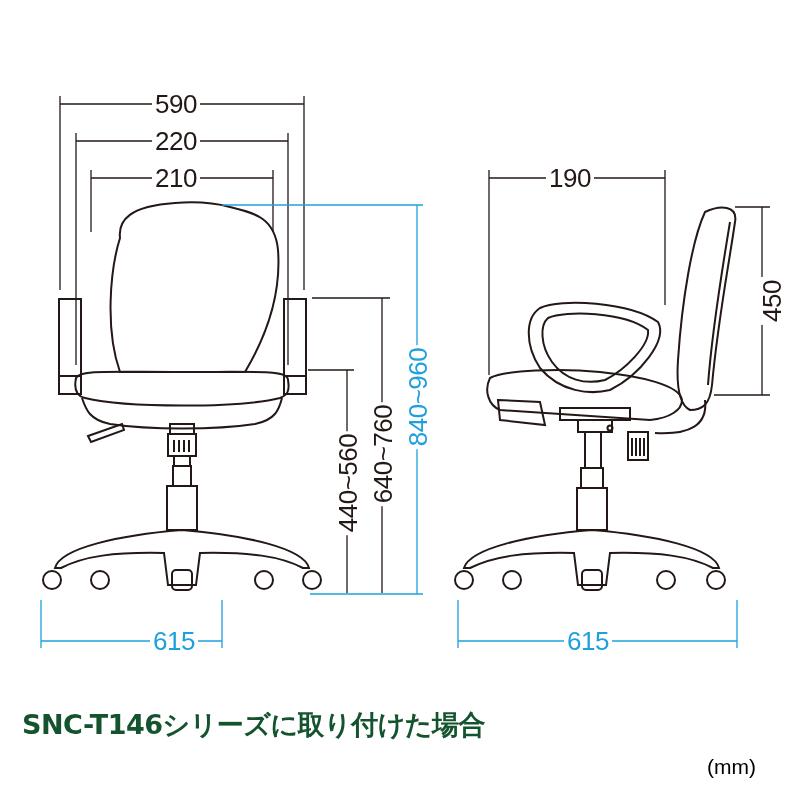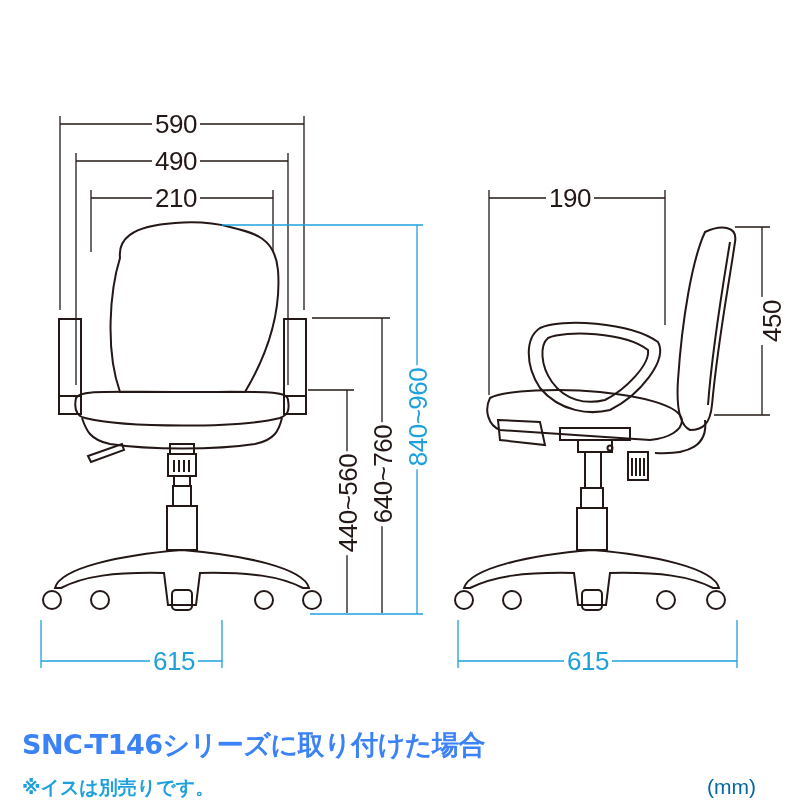--- a/index.html
+++ b/index.html
@@ -1,24 +1,24 @@
 <!DOCTYPE html>
 <html><head>
 <meta charset="utf-8">
 <style>
   html, body { margin:0; padding:0; background:#ffffff; }
   body { width:800px; height:800px; position:relative; overflow:hidden; font-family:"Liberation Sans", "DejaVu Sans", sans-serif; }
-  #stage { position:absolute; left:0; top:0; width:800px; height:564px;margin-top:20px; }
+  #stage { position:absolute; left:0; top:0; width:800px; height:564px; }
   .dim { position:absolute; font-family:"Liberation Sans", sans-serif; font-size:26px; line-height:26px; background:#fff; padding:0 3px; letter-spacing:-0.5px; }
   .dim.black { color:#231815; }
   .dim.blue { color:#1ea0dc; }
   .vert { transform:rotate(-90deg); transform-origin:center center; white-space:nowrap; }
-  .caption-title { position:absolute; left:22px; top:707px; font-size:27px; font-weight:bold; color:#3b82f6; font-family:"DejaVu Sans", sans-serif; letter-spacing:-0.5px; }
+  .caption-title { position:absolute; left:22px; top:707px; font-size:27px; font-weight:bold; color:#14532d; font-family:"DejaVu Sans", sans-serif; letter-spacing:-0.5px; }
   .caption-note { position:absolute; left:22px; top:755px; font-size:19px; font-weight:bold; color:#1ea0dc; font-family:"DejaVu Sans", sans-serif; }
-  .unit { position:absolute; left:707px; top:755px; font-size:21px; color:#0369a1; font-family:"Liberation Sans", sans-serif; }
+  .unit { position:absolute; left:707px; top:755px; font-size:21px; color:#000000; font-family:"Liberation Sans", sans-serif; }
 </style>
 </head>
 <body>
 
 <div id="stage">
   <svg width="800" height="800" viewBox="0 0 800 800" xmlns="http://www.w3.org/2000/svg">
     <g fill="none" stroke="#231815" stroke-width="1.3">
 
       <g>
         <line x1="60" y1="104" x2="304" y2="104"></line>
@@ -125,27 +125,26 @@
       <line x1="41" y1="641" x2="222" y2="641"></line>
       <line x1="222" y1="600" x2="222" y2="648"></line>
       <line x1="458" y1="600" x2="458" y2="648"></line>
       <line x1="458" y1="641" x2="737" y2="641"></line>
       <line x1="737" y1="600" x2="737" y2="648"></line>
     </g>
   </svg>
 
   
   <span class="dim black" style="left:152px; top:91px;">590</span>
-  <span class="dim black" style="left:152px; top:128px;">490</span>
+  <span class="dim black" style="left:152px; top:128px;">220</span>
   <span class="dim black" style="left:152px; top:165px;">210</span>
   <span class="dim black vert" style="left:296px; top:470px;">440~560</span>
   <span class="dim black vert" style="left:331px; top:441px;">640~760</span>
   <span class="dim blue vert" style="left:366px; top:384px;">840~960</span>
   <span class="dim blue" style="left:150px; top:628px;">615</span>
   <span class="dim black" style="left:546px; top:165px;">190</span>
   <span class="dim black vert" style="left:748px; top:288px;">450</span>
   <span class="dim blue" style="left:564px; top:628px;">615</span>
 
   
   <div class="caption-title">SNC-T146シリーズに取り付けた場合</div>
-  <div class="caption-note">※イスは別売りです。</div>
   <div class="unit">(mm)</div>
 </div>
 
 </body></html>

